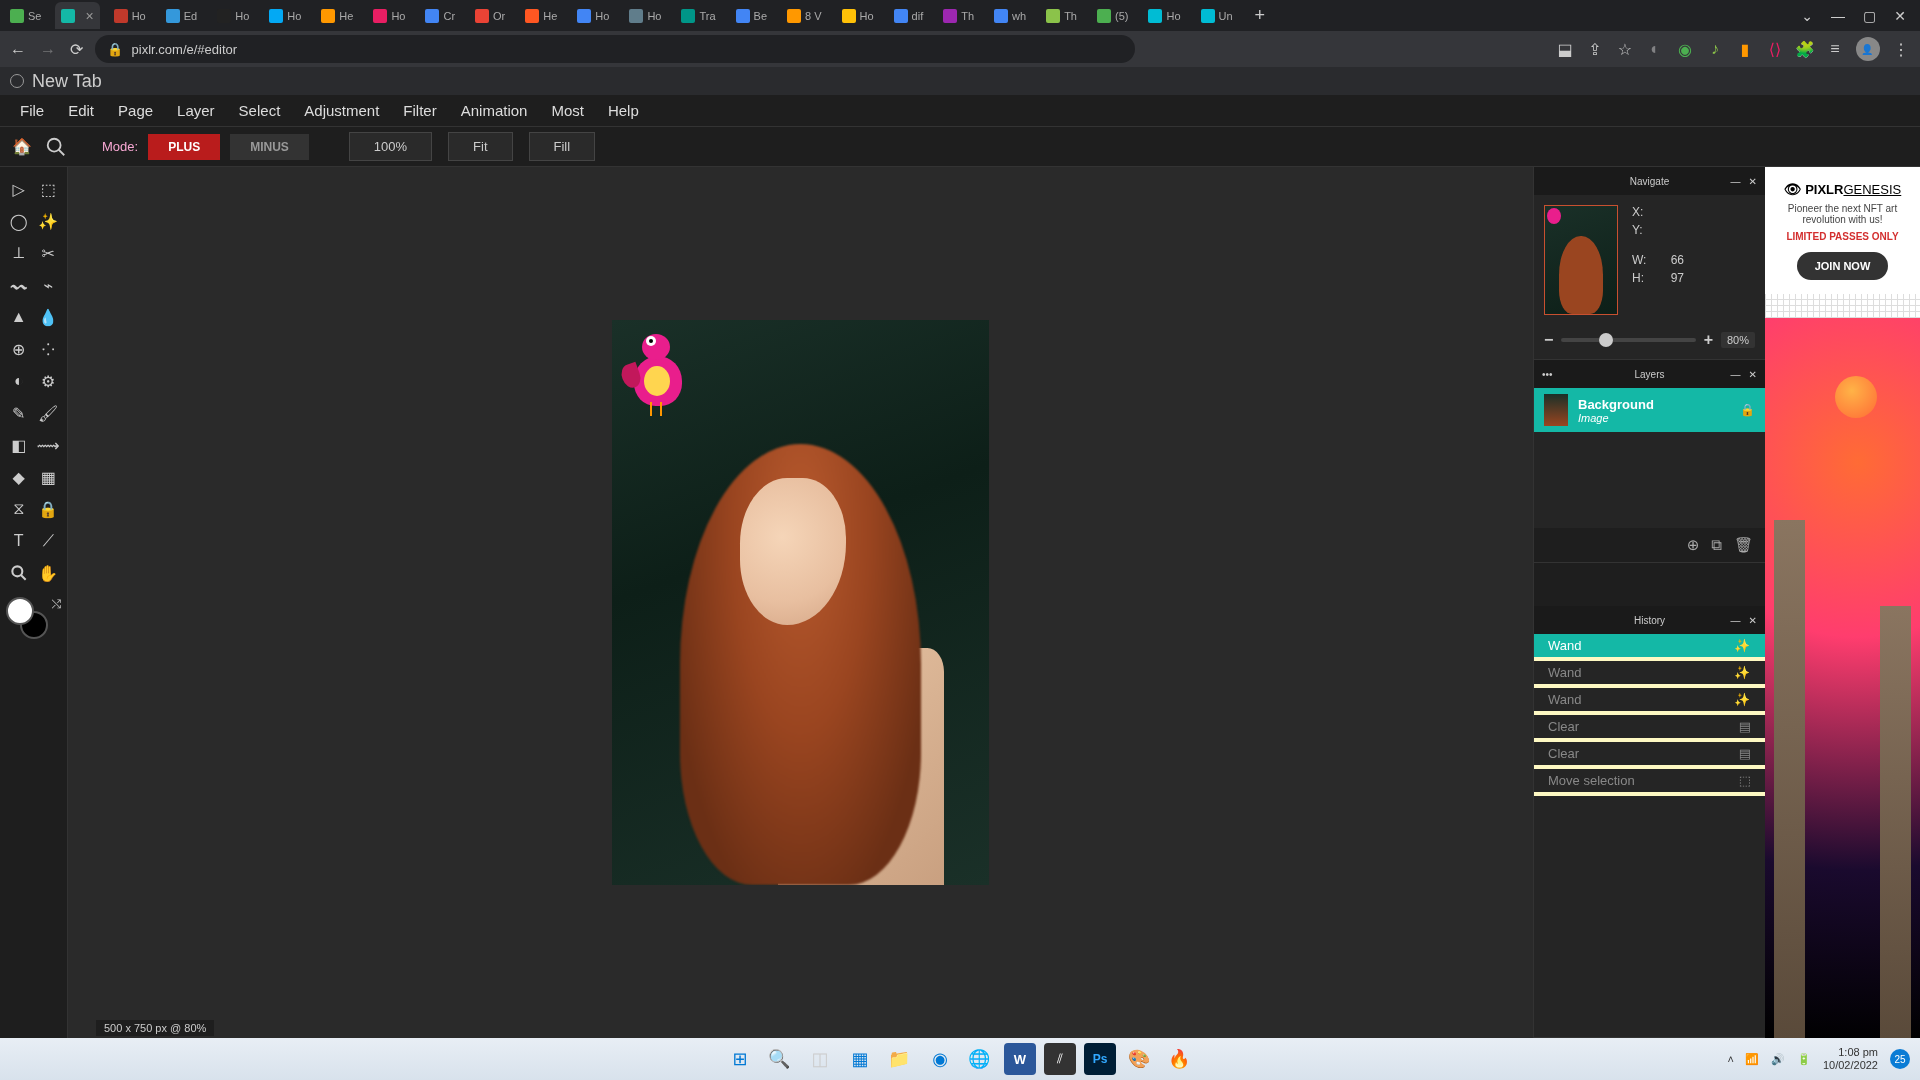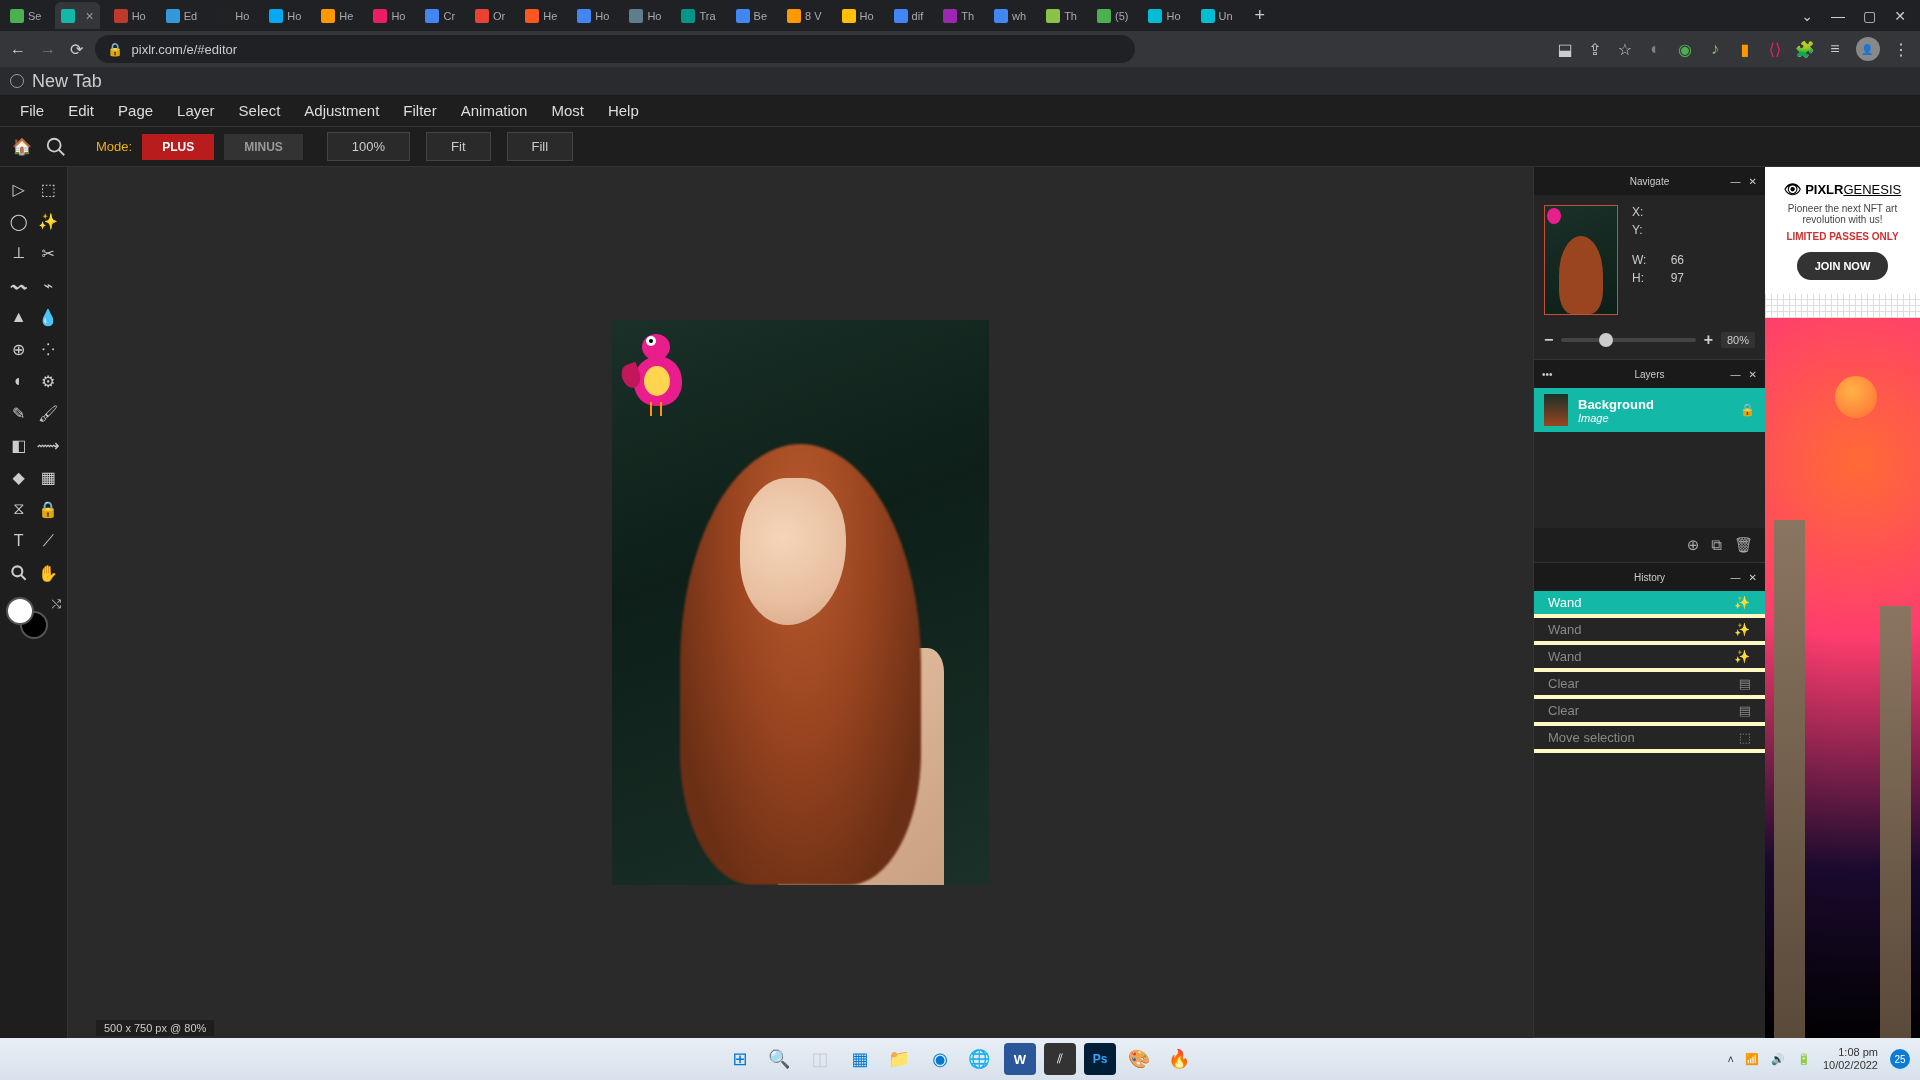--- a/index.html
+++ b/index.html
@@ -24,21 +24,21 @@
 .bookmark-bar { height: 28px; background: #2a2b2e; display: flex; align-items: center; padding: 0 10px; gap: 8px; font-size: 18px; color: #ccc; }
 .bookmark-bar .globe { width: 14px; height: 14px; border: 1px solid #999; border-radius: 50%; }
 
 
 .menu-bar { height: 32px; background: #1e1e1e; border-bottom: 1px solid #333; display: flex; align-items: center; padding: 0 20px; gap: 24px; font-size: 15px; color: #ddd; }
 .menu-item { cursor: pointer; }
 
 
 .options-bar { height: 40px; background: #1e1e1e; border-bottom: 1px solid #333; display: flex; align-items: center; padding: 0 10px; gap: 10px; }
 .home-icon, .zoom-icon { width: 24px; height: 24px; display: flex; align-items: center; justify-content: center; color: #ccc; }
-.mode-label { font-size: 13px; color: #eab308; margin-left: 18px; }
+.mode-label { font-size: 13px; color: #f9a8d4; margin-left: 24px; }
 .mode-btn { padding: 6px 20px; font-size: 12px; font-weight: bold; background: #333; color: #999; border: none; }
 .mode-btn.active { background: #b91c1c; color: #fff; }
 .opt-btn { padding: 6px 24px; font-size: 13px; background: #2a2a2a; border: 1px solid #444; color: #ccc; margin-left: 6px; }
 
 
 .workspace { display: flex; height: calc(1080px - 31px - 36px - 28px - 32px - 40px - 42px); }
 
 
 .toolbar { width: 68px; background: #1e1e1e; border-right: 1px solid #333; display: flex; flex-direction: column; padding: 6px 0; }
 .tool-row { display: flex; justify-content: space-around; padding: 3px 4px; }
@@ -289,21 +289,21 @@
   <span class="home-icon">🏠</span>
   <span class="zoom-icon">
       <svg viewBox="0 0 24 24" width="22" height="22" fill="none" stroke="#ccc" stroke-width="2">
         <circle cx="10" cy="10" r="7"></circle>
         <line x1="15" y1="15" x2="21" y2="21"></line>
       </svg>
     </span>
   <span class="mode-label">Mode:</span>
   <button class="mode-btn active">PLUS</button>
   <button class="mode-btn">MINUS</button>
-  <button class="opt-btn" style="margin-left:14px">100%</button>
+  <button class="opt-btn" style="margin-left:30px">100%</button>
   <button class="opt-btn">Fit</button>
   <button class="opt-btn">Fill</button>
 </div>
 
 <div class="workspace">
 
   <div class="toolbar">
     <div class="tool-row">
         <span class="tool">▷</span>
         <span class="tool">⬚</span>
@@ -453,21 +453,21 @@
           <span class="layer-lock">🔒</span>
         </div>
       </div>
       <div class="layers-actions">
         <span>⊕</span>
         <span>⧉</span>
         <span>🗑</span>
       </div>
     </div>
 
-    <div class="panel" style="flex:1;display:flex;flex-direction:column;">
+    <div class="panel" style="flex:1;display:flex;flex-direction:column;margin-top:43px;">
       <div class="panel-header">
         <span>History</span>
         <div class="panel-header-controls">
             <span>—</span>
             <span>✕</span>
           </div>
       </div>
       <div class="panel-body history-body" id="history-list" style="flex:1;overflow:hidden;">
           <div class="history-item active">
             <span>Wand</span>

